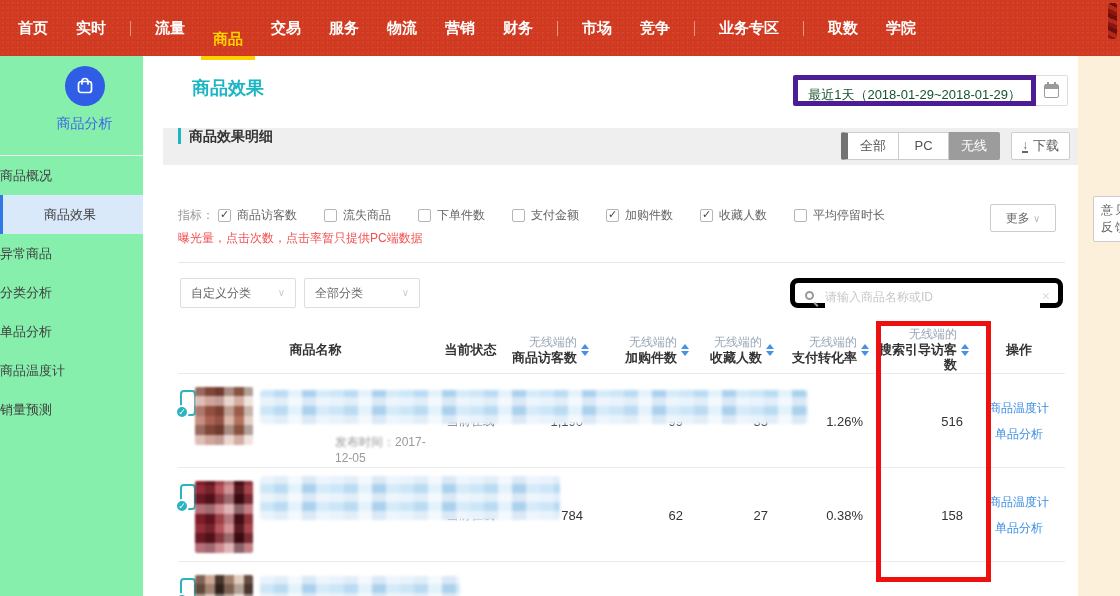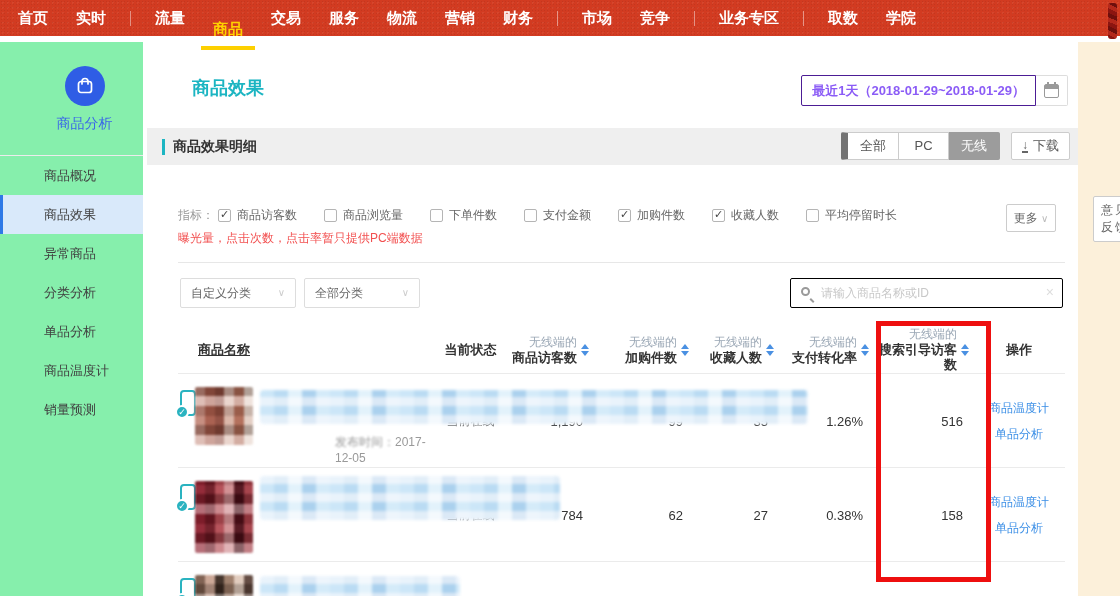--- a/index.html
+++ b/index.html
@@ -1,20 +1,20 @@
 <!DOCTYPE html>
 <html><head>
 <meta charset="utf-8">
 <style>
   * { margin:0; padding:0; box-sizing:border-box; }
   html,body { width:1120px; height:596px; overflow:hidden; position:relative;
     font-family:"Liberation Sans","DejaVu Sans",sans-serif; background:#fff; }
 
   
-  .topnav { position:absolute; left:0; top:0; width:1120px; height:36px;
+  .topnav { position:absolute; left:0; top:0; width:1120px; height:56px;
     background-color:#d23b21;
     background-image:radial-gradient(rgba(0,0,0,.07) 1px, transparent 1px),
                      radial-gradient(rgba(255,255,255,.06) 1px, transparent 1px);
     background-size:3px 3px,5px 5px;
     display:flex; align-items:center; padding-left:4px; z-index:5; }
   .nav-item { position:relative; color:#fff; font-size:15px; font-weight:bold;
     padding:0 14px; height:42px; line-height:42px; cursor:pointer; white-space:nowrap; }
   .nav-item.active { color:#ffd100;margin-top:21px; }
   .nav-item.active::after { content:""; position:absolute; left:2px; right:2px; bottom:0;
     height:4px; background:#fdd000; }
@@ -24,46 +24,46 @@
 
   
   .sidebar { position:absolute; left:0; top:42px; width:170px; height:554px;
     background:#86efac; border-right:1px solid #e9e9e9; }
   .side-head { text-align:center; padding-top:24px; }
   .side-circle { width:40px; height:40px; border-radius:50%; background:#2f5de5;
     margin:0 auto; display:flex; align-items:center; justify-content:center; }
   .side-section-label { color:#3a66e8; font-size:14px; margin-top:9px; }
   .side-divider { border-top:1px solid #ececec; margin-top:22px; }
   .side-menu { }
-  .side-item { height:39px; line-height:39px; padding-left:44px; font-size:13px;
+  .side-item { height:39px; line-height:39px; font-size:13px;
     color:#404040; cursor:pointer; }
   .side-item.selected { background:#d9e9fa; border-left:3px solid #2e79e6; padding-left:41px; }
 
   
   .cream { position:absolute; left:1078px; top:42px; width:42px; height:554px; background:#fcf0da; }
   .feedback { position:absolute; left:1093px; top:196px; width:46px; background:#fff;
     border:1px solid #ccc; border-radius:2px; padding:5px 7px; font-size:12px; color:#666;
     line-height:17px; letter-spacing:2px; z-index:6; }
 
   
   .main { position:absolute; left:143px; top:42px; width:935px; height:554px; background:#fff; }
   .page-title { position:absolute; left:49px; top:34px; font-size:18px; font-weight:bold; color:#1cb5c2; }
 
   .datepicker { position:absolute; right:10px; top:33px; height:31px; display:flex; }
-  .date-text { border:1px solid #4c1d95; border-radius:2px 0 0 2px; background:#fff; color:#8b5cf6;
-    font-size:13px; padding:0 10px; line-height:29px; cursor:pointer;font-weight:bold; }
+  .date-text { border:5px solid #4c1d95; border-radius:2px 0 0 2px; background:#fff; color:#14532d;
+    font-size:13px; padding:0 10px; line-height:29px; cursor:pointer; }
   .date-cal { width:32px; border:1px solid #ddd; border-left:none; border-radius:0 2px 2px 0;
     background:#fff; display:flex; align-items:center; justify-content:center; cursor:pointer; }
   .cal-icon { width:15px; height:14px; border:1px solid #9a9a9a; border-radius:2px; position:relative; }
   .cal-icon::before { content:""; position:absolute; left:0; right:0; top:0; height:4px; background:#9a9a9a; }
   .cal-icon::after { content:""; position:absolute; left:2px; top:-3px; width:2px; height:4px;
     background:#9a9a9a; box-shadow:7px 0 0 #9a9a9a; }
 
-  .graybar { position:absolute; left:4px; right:0; top:86px; height:37px; background:#efefef;
-    display:flex; align-items:center; }
+  .graybar { position:absolute; left:20px; right:0; top:86px; height:37px; background:#efefef;
+    display:flex; align-items:flex-start; }
   .tealbar { width:3px; height:16px; background:#1cb5c2; margin-left:15px; }
   .graybar-title { font-size:14px; font-weight:bold; color:#333; margin-left:8px; }
   .channel-group { position:absolute; right:78px; top:4px; display:flex; }
   .channel-btn { min-width:50px; padding:0 12px; height:28px; line-height:26px; text-align:center;
     background:#fff; border:1px solid #ccc; border-left:none; font-size:13px; color:#555; cursor:pointer; }
   .channel-btn:first-child { border-left:7px solid #737373; border-radius:2px 0 0 2px; }
   .channel-btn:last-child { border-radius:0 2px 2px 0; }
   .channel-btn.active { background:#9c9c9c; border-color:#9c9c9c; color:#fff; }
   .download-btn { position:absolute; right:8px; top:4px; height:28px; line-height:26px;
     background:#fff; border:1px solid #ccc; border-radius:2px; font-size:13px; color:#555;
@@ -75,49 +75,49 @@
   .notice .cnt { color:#f25050; }
   .notice a { color:#3a8ee6; text-decoration:none; cursor:pointer; }
 
   .metrics { position:absolute; left:35px; top:165px; display:flex; align-items:flex-end;
     font-size:12px; color:#666; }
   .metrics-label { color:#999; margin-right:4px; }
   .metric { display:flex; align-items:center; margin-right:27px; cursor:pointer; white-space:nowrap; }
   .cb { width:13px; height:13px; border:1px solid #b5b5b5; border-radius:2px; background:#fff;
     margin-right:6px; position:relative; }
   .cb.checked::after { content:"✓"; position:absolute; left:1px; top:-2px; font-size:11px; color:#444; }
-  .more-btn { position:absolute; right:22px; top:162px; width:50px; height:28px; line-height:26px;
+  .more-btn { position:absolute; right:22px; top:162px; width:66px; height:28px; line-height:26px;
     background:#fff; border:1px solid #ccc; border-radius:2px; text-align:center; font-size:12px;
     color:#666; cursor:pointer; }
   .more-btn .chev { color:#bbb; font-size:10px; }
   .red-note { position:absolute; left:35px; top:188px; font-size:12px; color:#f25050; }
   .hr1 { position:absolute; left:35px; right:13px; top:220px; border-top:1px solid #e7e7e7; }
 
   .dd { position:absolute; top:236px; width:116px; height:30px; border:1px solid #ddd;
     border-radius:2px; background:#fff; font-size:12px; color:#666; line-height:28px;
     padding:0 10px; cursor:pointer; }
   .dd .chev { float:right; color:#ccc; font-size:10px; }
   .dd1 { left:37px; } .dd2 { left:161px; }
   .searchbox { position:absolute; right:15px; top:236px; width:273px; height:30px;
-    border:1px solid #000000; border-radius:2px; background:#fff; }
+    border:5px solid #000000; border-radius:8px; background:#fff; }
   .searchbox input { position:absolute; left:30px; top:0; width:215px; height:28px; border:none;
     outline:none; font-size:12px; color:#666; font-family:inherit; }
   .searchbox input::placeholder { color:#c8c8c8; }
   .mag { position:absolute; left:10px; top:8px; width:9px; height:9px; border:2px solid #9a9a9a;
     border-radius:50%; }
   .mag::after { content:""; position:absolute; left:8px; top:9px; width:2px; height:5px;
     background:#9a9a9a; transform:rotate(-45deg); }
   .clear-x { position:absolute; right:8px; top:5px; color:#ddd; font-size:14px; cursor:pointer; }
 
   
   .tbl { position:absolute; left:35px; top:284px; width:887px; }
   .t-header { display:grid; grid-template-columns:255px 75px 85px 100px 85px 95px 100px 92px;
     height:48px; align-items:center; border-bottom:1px solid #ebebeb; }
   .th-plain { font-size:13px; font-weight:bold; color:#333; }
-  .th-name { padding-left:20px; text-align:left;text-decoration:underline; }
+  .th-name { padding-left:20px; text-align:center; }
   .th-center { text-align:center; }
   .th-2l { display:flex; justify-content:flex-end; align-items:center; padding-right:4px; }
   .th-2l .lines { text-align:right; line-height:15px; }
   .th-sub { font-size:12px; color:#9aa7b5; }
   .th-main { font-size:13px; font-weight:bold; color:#333; }
   .sort { display:flex; flex-direction:column; gap:2px; margin-left:4px; }
   .tri-up { width:0; height:0; border-left:4px solid transparent; border-right:4px solid transparent;
     border-bottom:5px solid #4a90e2; }
   .tri-dn { width:0; height:0; border-left:4px solid transparent; border-right:4px solid transparent;
     border-top:5px solid #4a90e2; }
@@ -240,21 +240,21 @@
 
 
   <div class="metrics">
     <span class="metrics-label">指标：</span>
     <span class="metric">
         <span class="cb checked"></span>
         <span>商品访客数</span>
       </span>
     <span class="metric">
         <span class="cb"></span>
-        <span>商品浏览量</span>
+        <span>流失商品</span>
       </span>
     <span class="metric">
         <span class="cb"></span>
         <span>下单件数</span>
       </span>
     <span class="metric">
         <span class="cb"></span>
         <span>支付金额</span>
       </span>
     <span class="metric">

